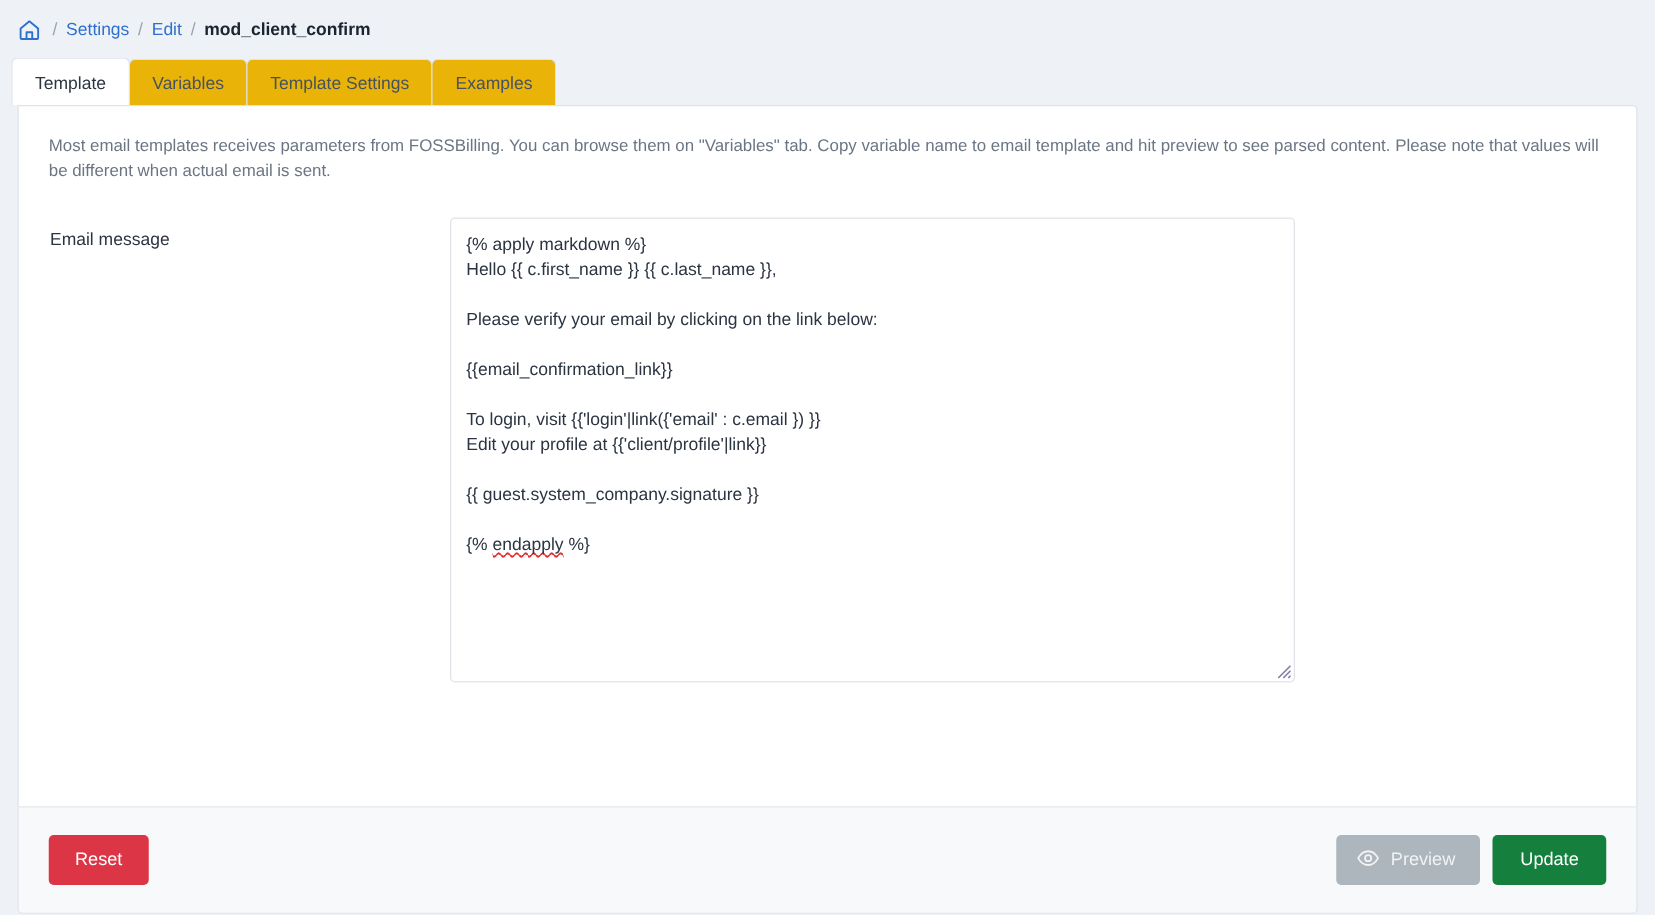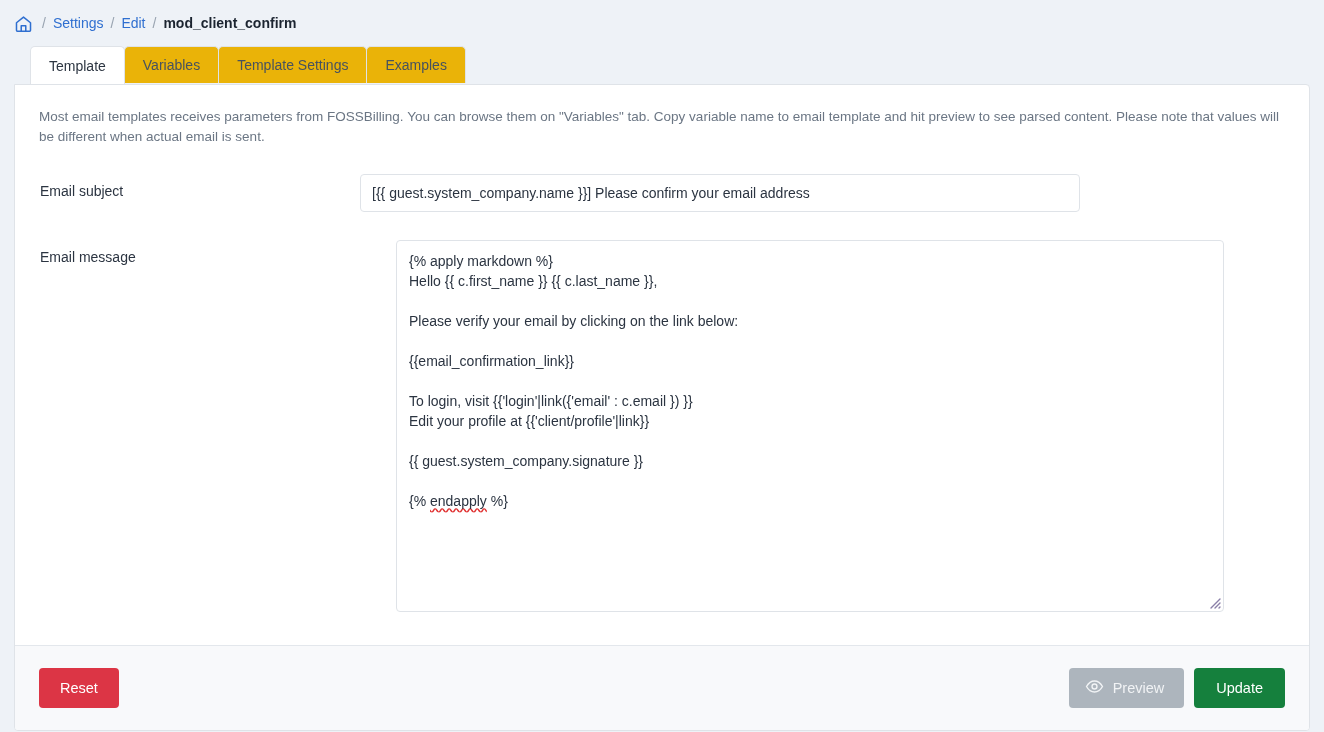--- a/index.html
+++ b/index.html
@@ -43,22 +43,22 @@
   }
   .crumb-current {
     color: #1b2430;
     font-weight: bold;
     font-size: 14px;
   }
 
   
   .tab-strip {
     display: flex;
-    align-items: flex-start;
-    padding-left: 30px;
+    align-items: center;
+    padding-left: 9px;
     height: 38px;
     position: relative;
     z-index: 3;
   }
   .tab {
     height: 37px;
     padding: 0 18px;
     display: flex;
     align-items: center;
     font-size: 14px;
@@ -130,29 +130,28 @@
     border: 1px solid #dfe3e8;
     border-radius: 4px;
     padding: 0 11px;
     font-family: "Liberation Sans", sans-serif;
     font-size: 14px;
     color: #2b3441;
     background: #fff;
     outline: none;
   }
   .textarea-box {
-    width: 828px;
+    width: 676px;
     height: 372px;
     border: 1px solid #dfe3e8;
     border-radius: 4px;
     background: #fff;
     position: relative;
     padding: 10px 12px;
     overflow: hidden;
-    margin-left: 36px;
   }
   .textarea-content {
     font-family: "Liberation Sans", sans-serif;
     font-size: 14px;
     line-height: 20px;
     color: #2b3441;
     white-space: pre-wrap;
     margin: 0;
   }
   .spell-error {
@@ -228,26 +227,20 @@
   <div class="tab">Variables</div>
   <div class="tab">Template Settings</div>
   <div class="tab">Examples</div>
 </div>
 
 <div class="card">
   <div class="card-body">
 
     <p class="section-desc">Most email templates receives parameters from FOSSBilling. You can browse them on "Variables" tab. Copy variable name to email template and hit preview to see parsed content. Please note that values will be different when actual email is sent.</p>
 
-    <div class="form-row">
-      <div class="form-label">Email subject</div>
-      <div class="form-control-wrap">
-        <input class="text-input" type="text" value="[{{ guest.system_company.name }}] Please confirm your email address" style="">
-      </div>
-    </div>
 
     <div class="form-row">
       <div class="form-label">Email message</div>
       <div class="form-control-wrap">
         <div class="textarea-box">
           <div class="textarea-content"><span>{% apply markdown %}
 Hello {{ c.first_name }} {{ c.last_name }},
 
 Please verify your email by clicking on the link below:
 

